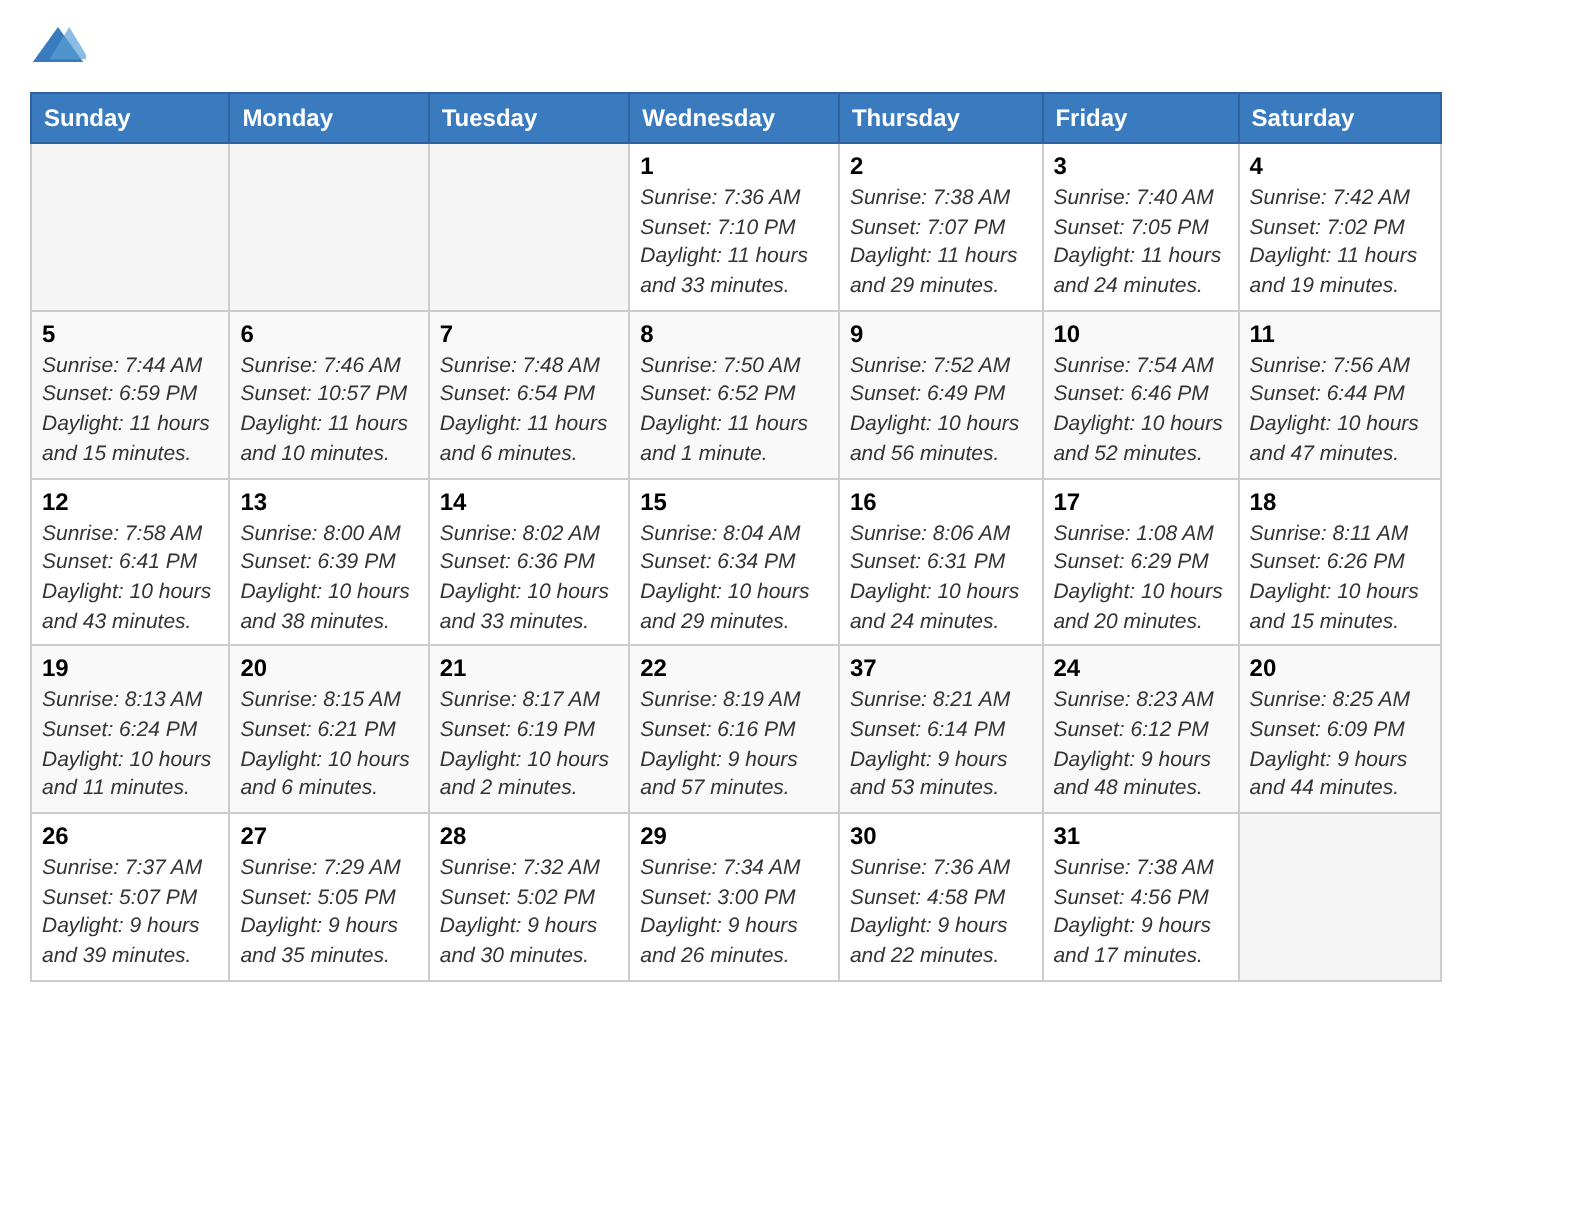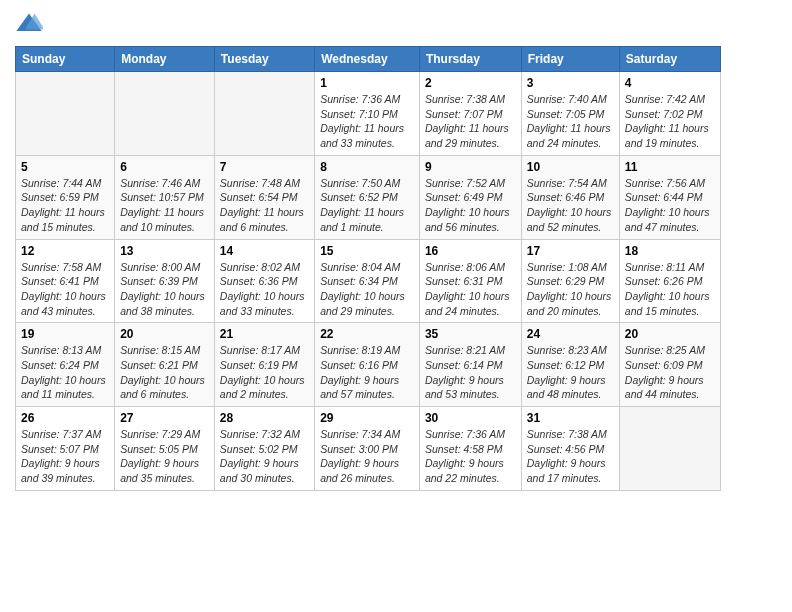--- a/index.html
+++ b/index.html
@@ -292,21 +292,21 @@
 and 2 minutes.</div>
           </td>
           <td>
             <span class="day-num">22</span>
             <div class="day-info">Sunrise: 8:19 AM
 Sunset: 6:16 PM
 Daylight: 9 hours
 and 57 minutes.</div>
           </td>
           <td>
-            <span class="day-num">35</span>
+            <span class="day-num">37</span>
             <div class="day-info">Sunrise: 8:21 AM
 Sunset: 6:14 PM
 Daylight: 9 hours
 and 53 minutes.</div>
           </td>
           <td>
             <span class="day-num">24</span>
             <div class="day-info">Sunrise: 8:23 AM
 Sunset: 6:12 PM
 Daylight: 9 hours

